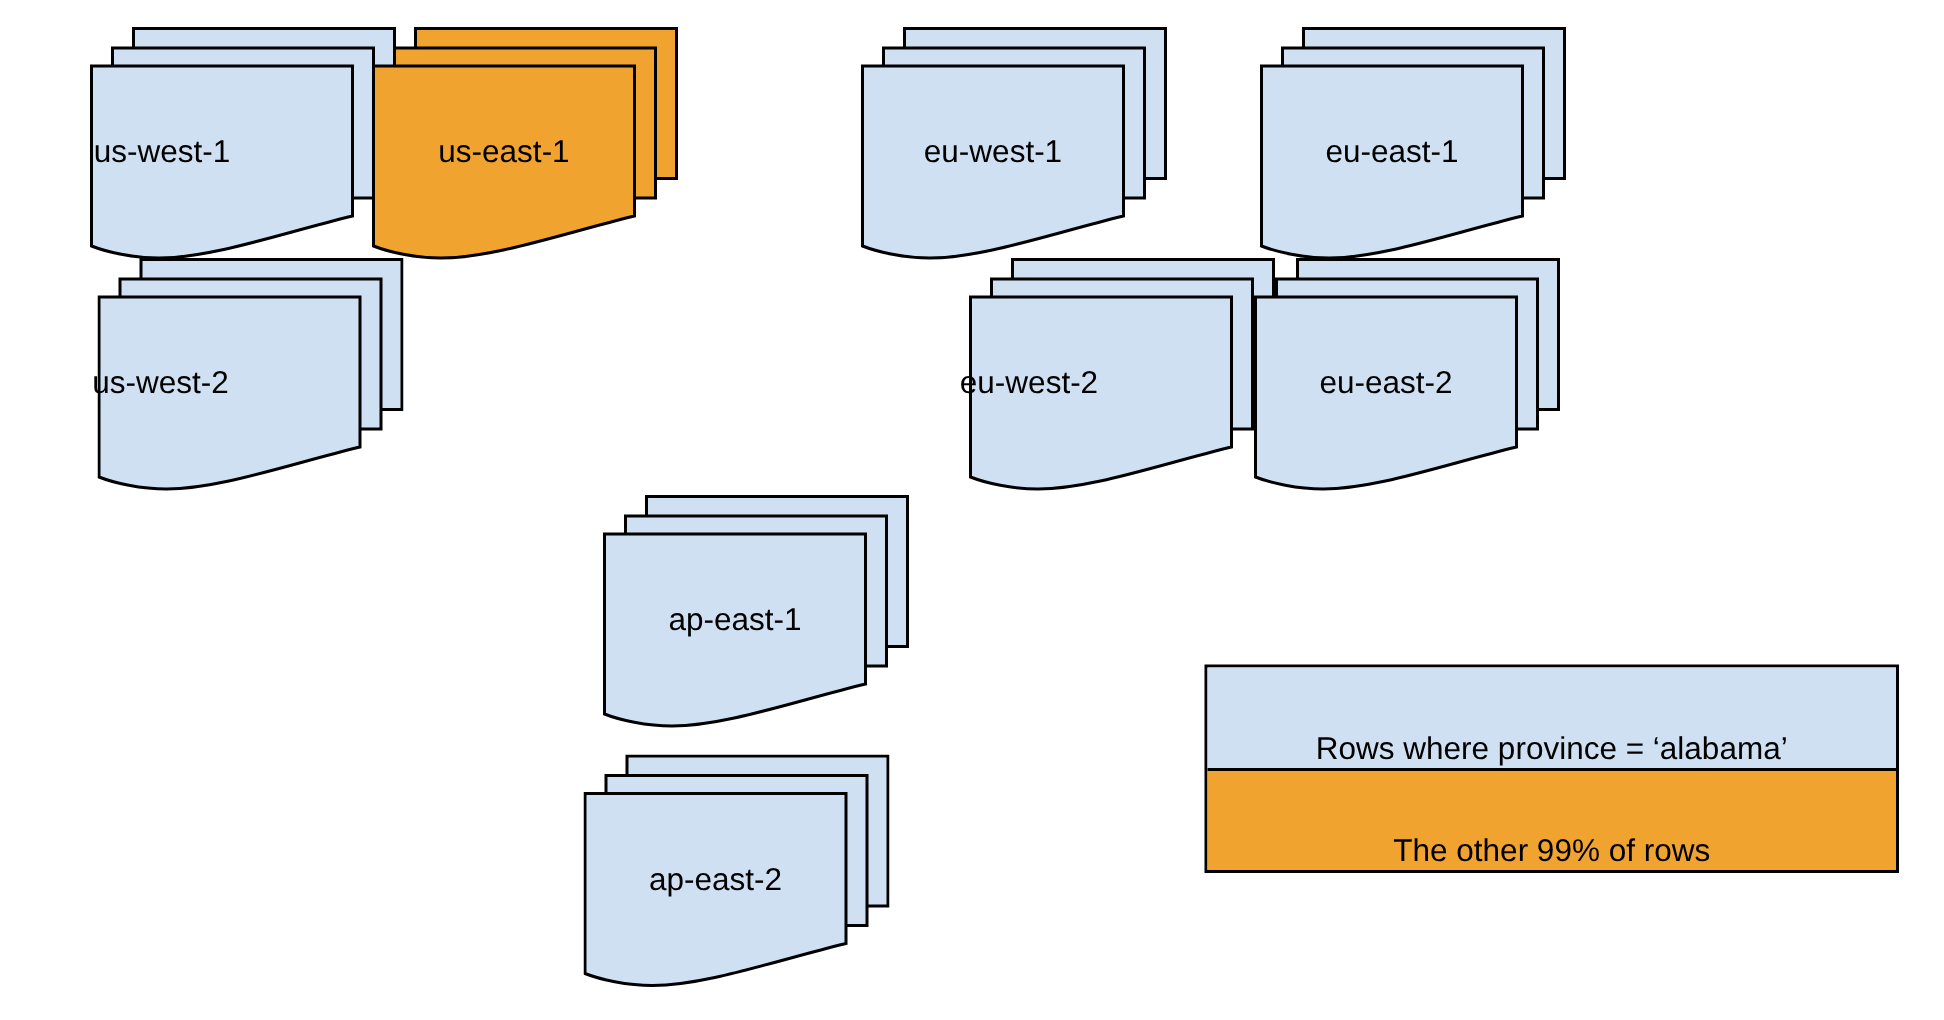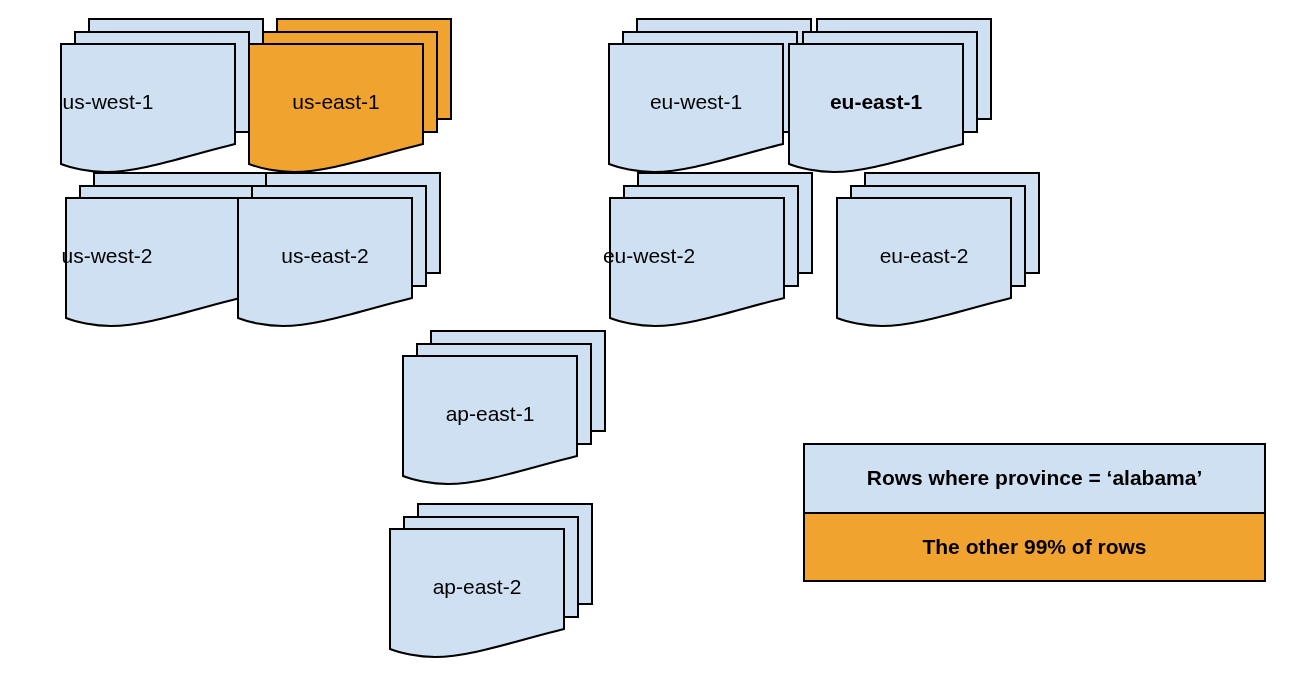--- a/index.html
+++ b/index.html
@@ -49,53 +49,44 @@
     height: 139px;
     border: 2px solid var(--border, #000000);
     box-sizing: border-box;
     display: flex;
     flex-direction: column;
     z-index: 3;
   }
   .legend-row {
     flex: 1;
     display: flex;
-    align-items: center;
+    align-items: flex-end;
     justify-content: center;
     font-size: 21px;
     color: var(--text, #000000);
-    font-weight: bold;
   }
   .legend-row.region { background: var(--region-fill, #cfe0f2); border-bottom: 2px solid var(--border, #000000); }
   .legend-row.other  { background: var(--highlight-fill, #f0a32f); }
 </style>
 </head>
 <body>
 
 <div class="canvas">
 
   <div class="stack row-back" style="left:19px; top:172px;padding-left:46px;">
     <svg width="204" height="158" viewBox="0 0 204 158">
       <rect class="doc" x="29" y="1" width="174" height="100"></rect>
       <rect class="doc" x="15" y="14" width="174" height="100"></rect>
       <path class="doc" d="M1,26 L175,26 L175,126 C126,138 81,154 46,154 C29,154 11,150 1,146 Z"></path>
     </svg>
     <div class="stack-label">us-west-2</div>
   </div>
 
-  <div class="stack row-back" style="left:237px; top:172px;">
-    <svg width="204" height="158" viewBox="0 0 204 158">
-      <rect class="doc" x="29" y="1" width="174" height="100"></rect>
-      <rect class="doc" x="15" y="14" width="174" height="100"></rect>
-      <path class="doc" d="M1,26 L175,26 L175,126 C126,138 81,154 46,154 C29,154 11,150 1,146 Z"></path>
-    </svg>
-    <div class="stack-label">us-east-2</div>
-  </div>
 
-  <div class="stack row-back" style="left:561px; top:172px;padding-left:48px;">
+  <div class="stack row-back" style="left:598px; top:172px;padding-left:48px;">
     <svg width="204" height="158" viewBox="0 0 204 158">
       <rect class="doc" x="29" y="1" width="174" height="100"></rect>
       <rect class="doc" x="15" y="14" width="174" height="100"></rect>
       <path class="doc" d="M1,26 L175,26 L175,126 C126,138 81,154 46,154 C29,154 11,150 1,146 Z"></path>
     </svg>
     <div class="stack-label">eu-west-2</div>
   </div>
 
   <div class="stack row-back" style="left:793px; top:172px;margin-left:43px;">
     <svg width="204" height="158" viewBox="0 0 204 158">
@@ -126,30 +117,30 @@
 
   <div class="stack row-front highlight" style="left:248px; top:18px;">
     <svg width="204" height="158" viewBox="0 0 204 158">
       <rect class="doc" x="29" y="1" width="174" height="100"></rect>
       <rect class="doc" x="15" y="14" width="174" height="100"></rect>
       <path class="doc" d="M1,26 L175,26 L175,126 C126,138 81,154 46,154 C29,154 11,150 1,146 Z"></path>
     </svg>
     <div class="stack-label">us-east-1</div>
   </div>
 
-  <div class="stack row-front" style="left:574px; top:18px;margin-left:34px;">
+  <div class="stack row-front" style="left:574px; top:18px;">
     <svg width="204" height="158" viewBox="0 0 204 158">
       <rect class="doc" x="29" y="1" width="174" height="100"></rect>
       <rect class="doc" x="15" y="14" width="174" height="100"></rect>
       <path class="doc" d="M1,26 L175,26 L175,126 C126,138 81,154 46,154 C29,154 11,150 1,146 Z"></path>
     </svg>
     <div class="stack-label">eu-west-1</div>
   </div>
 
-  <div class="stack row-front" style="left:788px; top:18px;font-weight:bold;">
+  <div class="stack row-front" style="left:840px; top:18px;">
     <svg width="204" height="158" viewBox="0 0 204 158">
       <rect class="doc" x="29" y="1" width="174" height="100"></rect>
       <rect class="doc" x="15" y="14" width="174" height="100"></rect>
       <path class="doc" d="M1,26 L175,26 L175,126 C126,138 81,154 46,154 C29,154 11,150 1,146 Z"></path>
     </svg>
     <div class="stack-label">eu-east-1</div>
   </div>
 
   <div class="stack row-front" style="left:402px; top:330px;">
     <svg width="204" height="158" viewBox="0 0 204 158">

